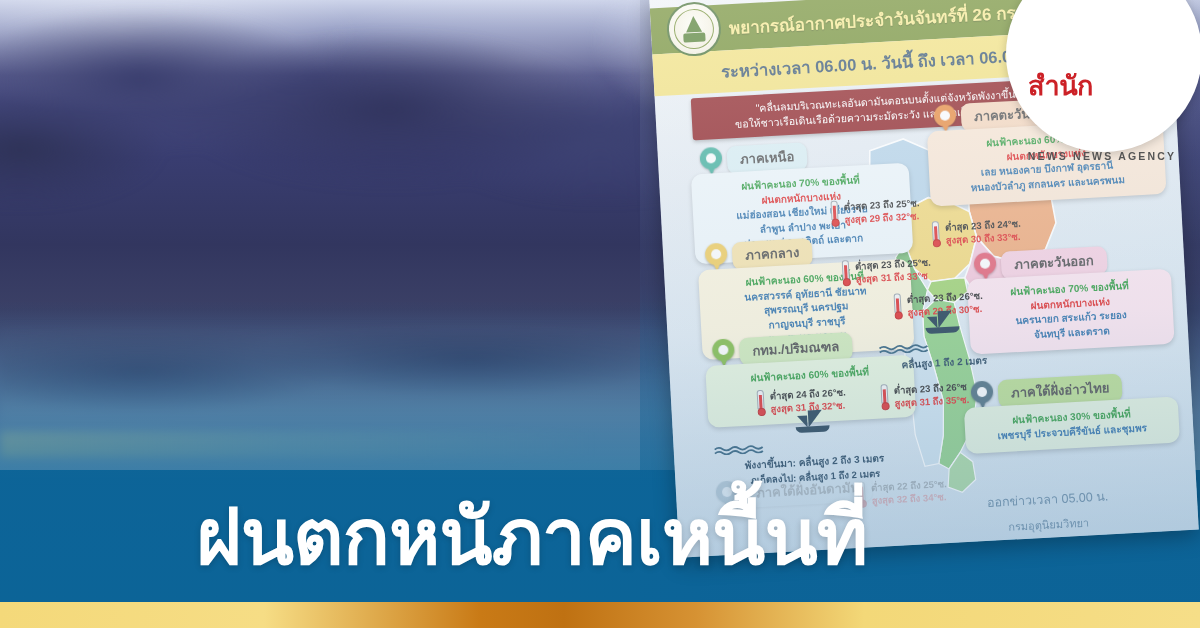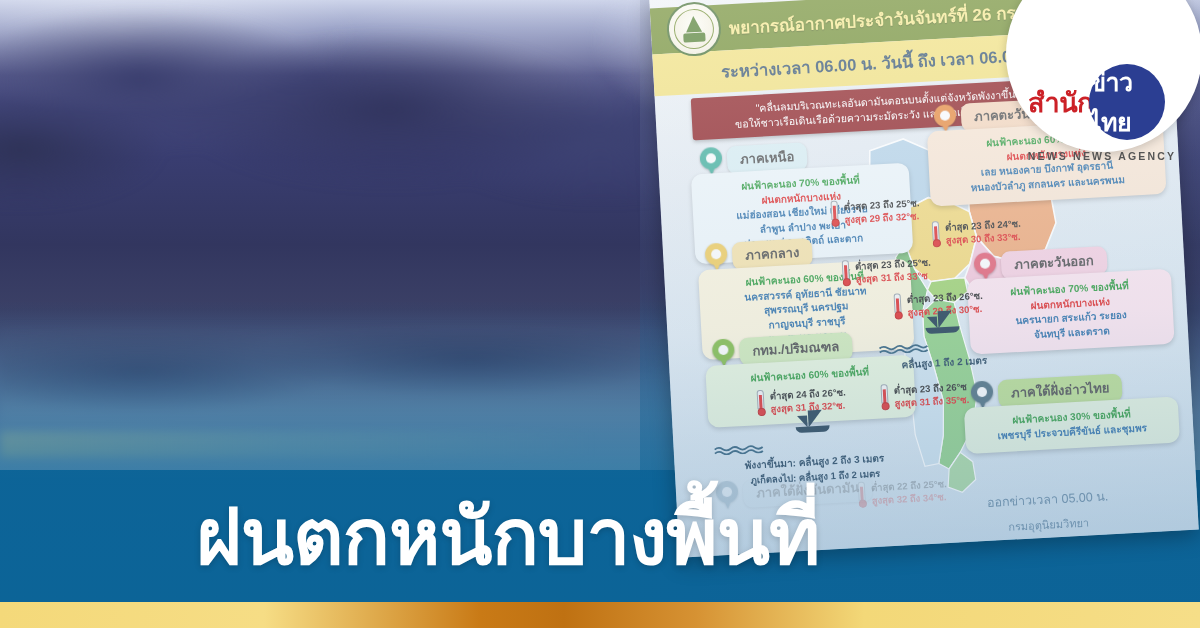--- a/index.html
+++ b/index.html
@@ -508,22 +508,19 @@
 
   <div class="stamp" style="left:310px; top:512px;">ออกข่าวเวลา 05.00 น.</div>
   <div class="stamp faded" style="left:330px; top:538px; font-size:11px;">กรมอุตุนิยมวิทยา</div>
 
   <div class="card-paper-tint"></div>
 </div>
 
 <div id="logo">
   <div class="lrow">
     <span class="samnak">สำนัก</span>
-    <span class="circle">
-      <span class="khao">ข่าวไทย</span>
-    </span>
   </div>
 </div>
 <div id="logo-eng-wrap">NEWS NEWS AGENCY</div>
 
-<div id="headline">ฝนตกหนักบางพื้นที่</div>
+<div id="headline">ฝนตกหนัภาคเหนื้นที่</div>
 
 <div id="bottombar"></div>
 
 </body></html>

